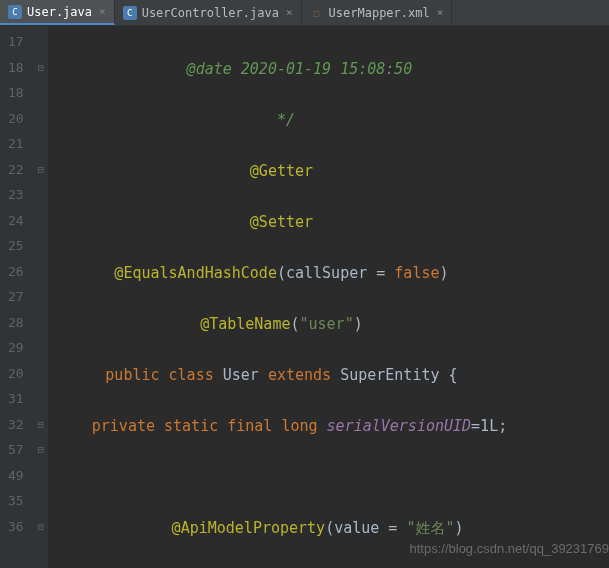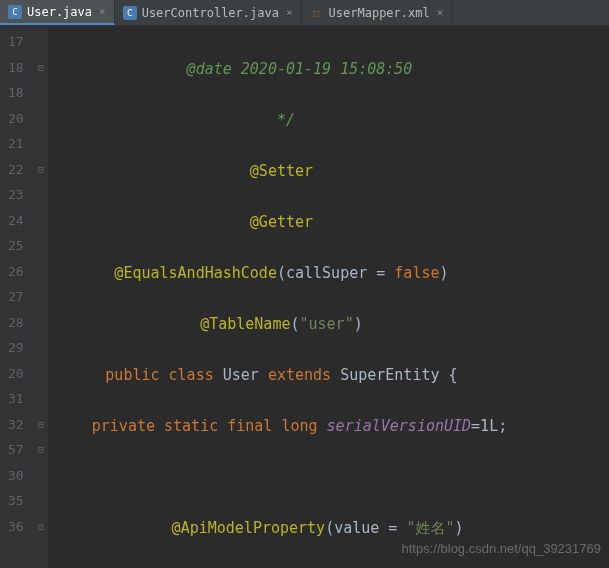--- a/index.html
+++ b/index.html
@@ -85,21 +85,21 @@
 .c-comment { color: #629755; font-style: italic; }
 .c-anno { color: #bbb529; }
 .c-keyword { color: #cc7832; }
 .c-string { color: #6a8759; }
 .c-class { color: #a9b7c6; }
 .c-field { color: #9876aa; font-style: italic; margin-top: 39px; }
 .c-paren { color: #a9b7c6; }
 .watermark {
   position: absolute;
   bottom: 12px;
-  right: 8px;
+  right: 0;
   color: #6b6b6b;
   font-size: 13px;
   font-family: sans-serif;
 }
 </style>
 </head>
 <body>
 
 <div class="tabs">
   <div class="tab active">
@@ -131,21 +131,21 @@
       <div>24</div>
       <div>25</div>
       <div>26</div>
       <div>27</div>
       <div>28</div>
       <div>29</div>
       <div>20</div>
       <div>31</div>
       <div>32</div>
       <div>57</div>
-      <div>30</div>
+      <div>49</div>
       <div>35</div>
       <div>36</div>
   </div>
   <div class="fold-col">
     <div></div>
       <div>⊟</div>
       <div></div>
       <div></div>
       <div></div>
       <div>⊟</div>
@@ -160,22 +160,22 @@
       <div></div>
       <div>⊟</div>
       <div>⊟</div>
       <div></div>
       <div></div>
       <div>⊟</div>
   </div>
   <div class="code">
 <div class="code-line">    <span class="c-comment"><span>@date</span><span> 2020-01-19 15:08:50</span></span></div>
 <div class="code-line"><span class="c-comment"> */</span></div>
+<div class="code-line"><span class="c-anno">@Getter</span></div>
 <div class="code-line"><span class="c-anno">@Setter</span></div>
-<div class="code-line"><span class="c-anno">@Getter</span></div>
 <div class="code-line"><span class="c-anno">@EqualsAndHashCode</span><span class="c-paren">(callSuper = </span><span class="c-keyword">false</span><span class="c-paren">)</span></div>
 <div class="code-line"><span class="c-anno">@TableName</span><span class="c-paren">(</span><span class="c-string">"user"</span><span class="c-paren">)</span></div>
 <div class="code-line"><span class="c-keyword">public class </span><span class="c-class">User </span><span class="c-keyword">extends </span><span class="c-class">SuperEntity {</span></div>
 <div class="code-line">    <span class="c-keyword">private static final long </span><span class="c-field">serialVersionUID</span><span>=1L;</span></div>
 <div class="code-line"></div>
 <div class="code-line">        <span class="c-anno">@ApiModelProperty</span><span class="c-paren">(value = </span><span class="c-string">"姓名"</span><span class="c-paren">)</span></div>
 <div class="code-line">        <span class="c-keyword">private </span><span>String name;</span></div>
 
 
 

